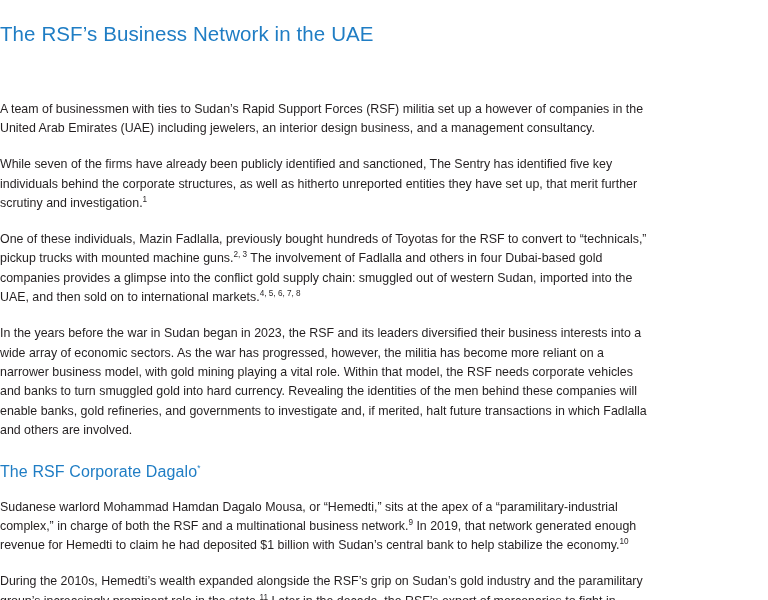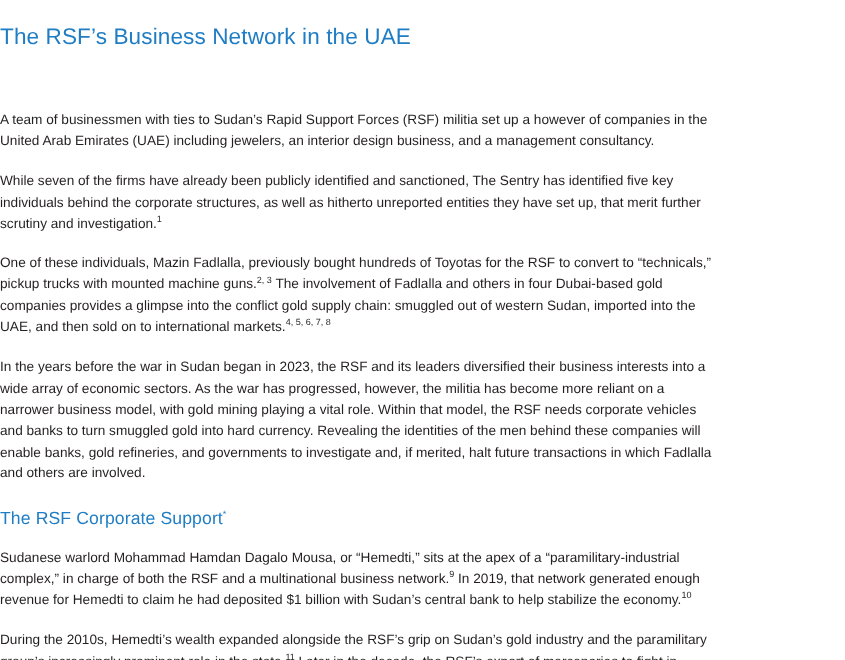--- a/index.html
+++ b/index.html
@@ -72,21 +72,21 @@
 
     <p class="para"><span>A team of businessmen with ties to Sudan’s Rapid Support Forces (RSF) militia set up a however of companies in the United Arab Emirates (UAE) including jewelers, an interior design business, and a management consultancy.</span></p>
 
     <p class="para"><span>While seven of the firms have already been publicly identified and sanctioned, The Sentry has identified five key individuals behind the corporate structures, as well as hitherto unreported entities they have set up, that merit further scrutiny and investigation.</span><sup>1</sup></p>
 
     <p class="para"><span>One of these individuals, Mazin Fadlalla, previously bought hundreds of Toyotas for the RSF to convert to “technicals,” pickup trucks with mounted machine guns.</span><sup>2, 3</sup><span> The involvement of Fadlalla and others in four Dubai-based gold companies provides a glimpse into the conflict gold supply chain: smuggled out of western Sudan, imported into the UAE, and then sold on to international markets.</span><sup>4, 5, 6, 7, 8</sup></p>
 
     <p class="para"><span>In the years before the war in Sudan began in 2023, the RSF and its leaders diversified their business interests into a wide array of economic sectors. As the war has progressed, however, the militia has become more reliant on a narrower business model, with gold mining playing a vital role. Within that model, the RSF needs corporate vehicles and banks to turn smuggled gold into hard currency. Revealing the identities of the men behind these companies will enable banks, gold refineries, and governments to investigate and, if merited, halt future transactions in which Fadlalla and others are involved.</span></p>
 
     <div class="sec-head-wrap" style="margin-top: 22px;">
-      <h2 class="section-title"><span>The RSF Corporate Support</span><sup>*</sup></h2>
+      <h2 class="section-title"><span>The RSF Corporate Dagalo</span><sup>*</sup></h2>
     </div>
 
     <p class="para" style="margin-top: 17px;"><span>Sudanese warlord Mohammad Hamdan Dagalo Mousa, or “Hemedti,” sits at the apex of a “paramilitary-industrial complex,” in charge of both the RSF and a multinational business network.</span><sup>9</sup><span> In 2019, that network generated enough revenue for Hemedti to claim he had deposited $1 billion with Sudan’s central bank to help stabilize the economy.</span><sup>10</sup></p>
 
     <p class="para"><span>During the 2010s, Hemedti’s wealth expanded alongside the RSF’s grip on Sudan’s gold industry and the paramilitary group’s increasingly prominent role in the state.</span><sup>11</sup><span> Later in the decade, the RSF’s export of mercenaries to fight in Yemen</span></p>
 
   </div>
 </div>
 
 </body></html>

